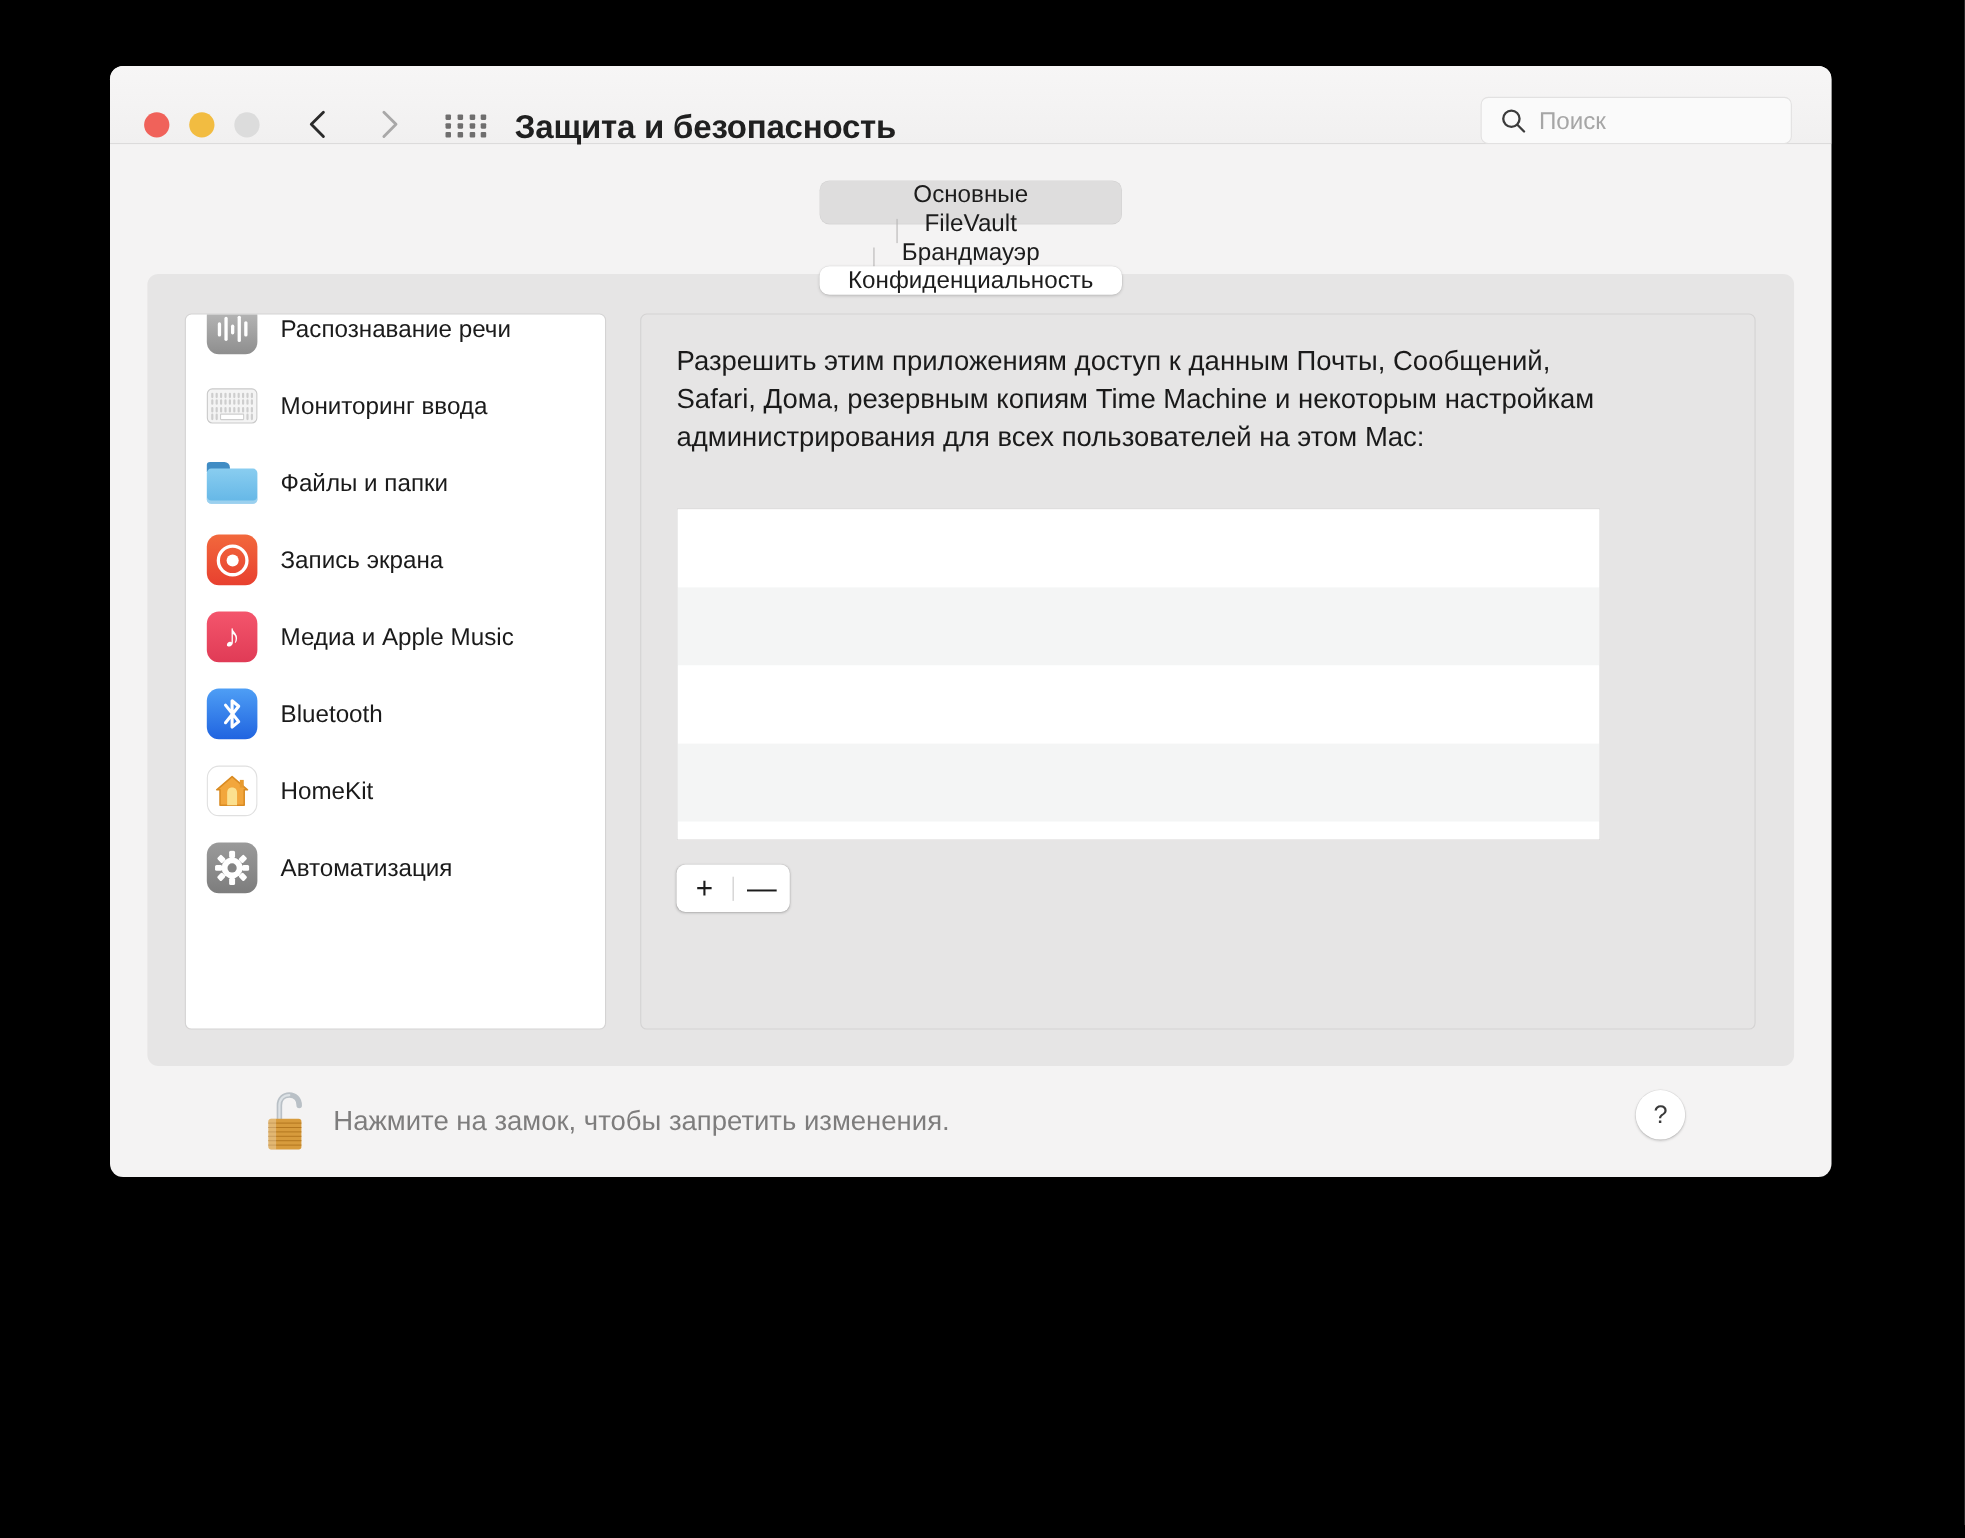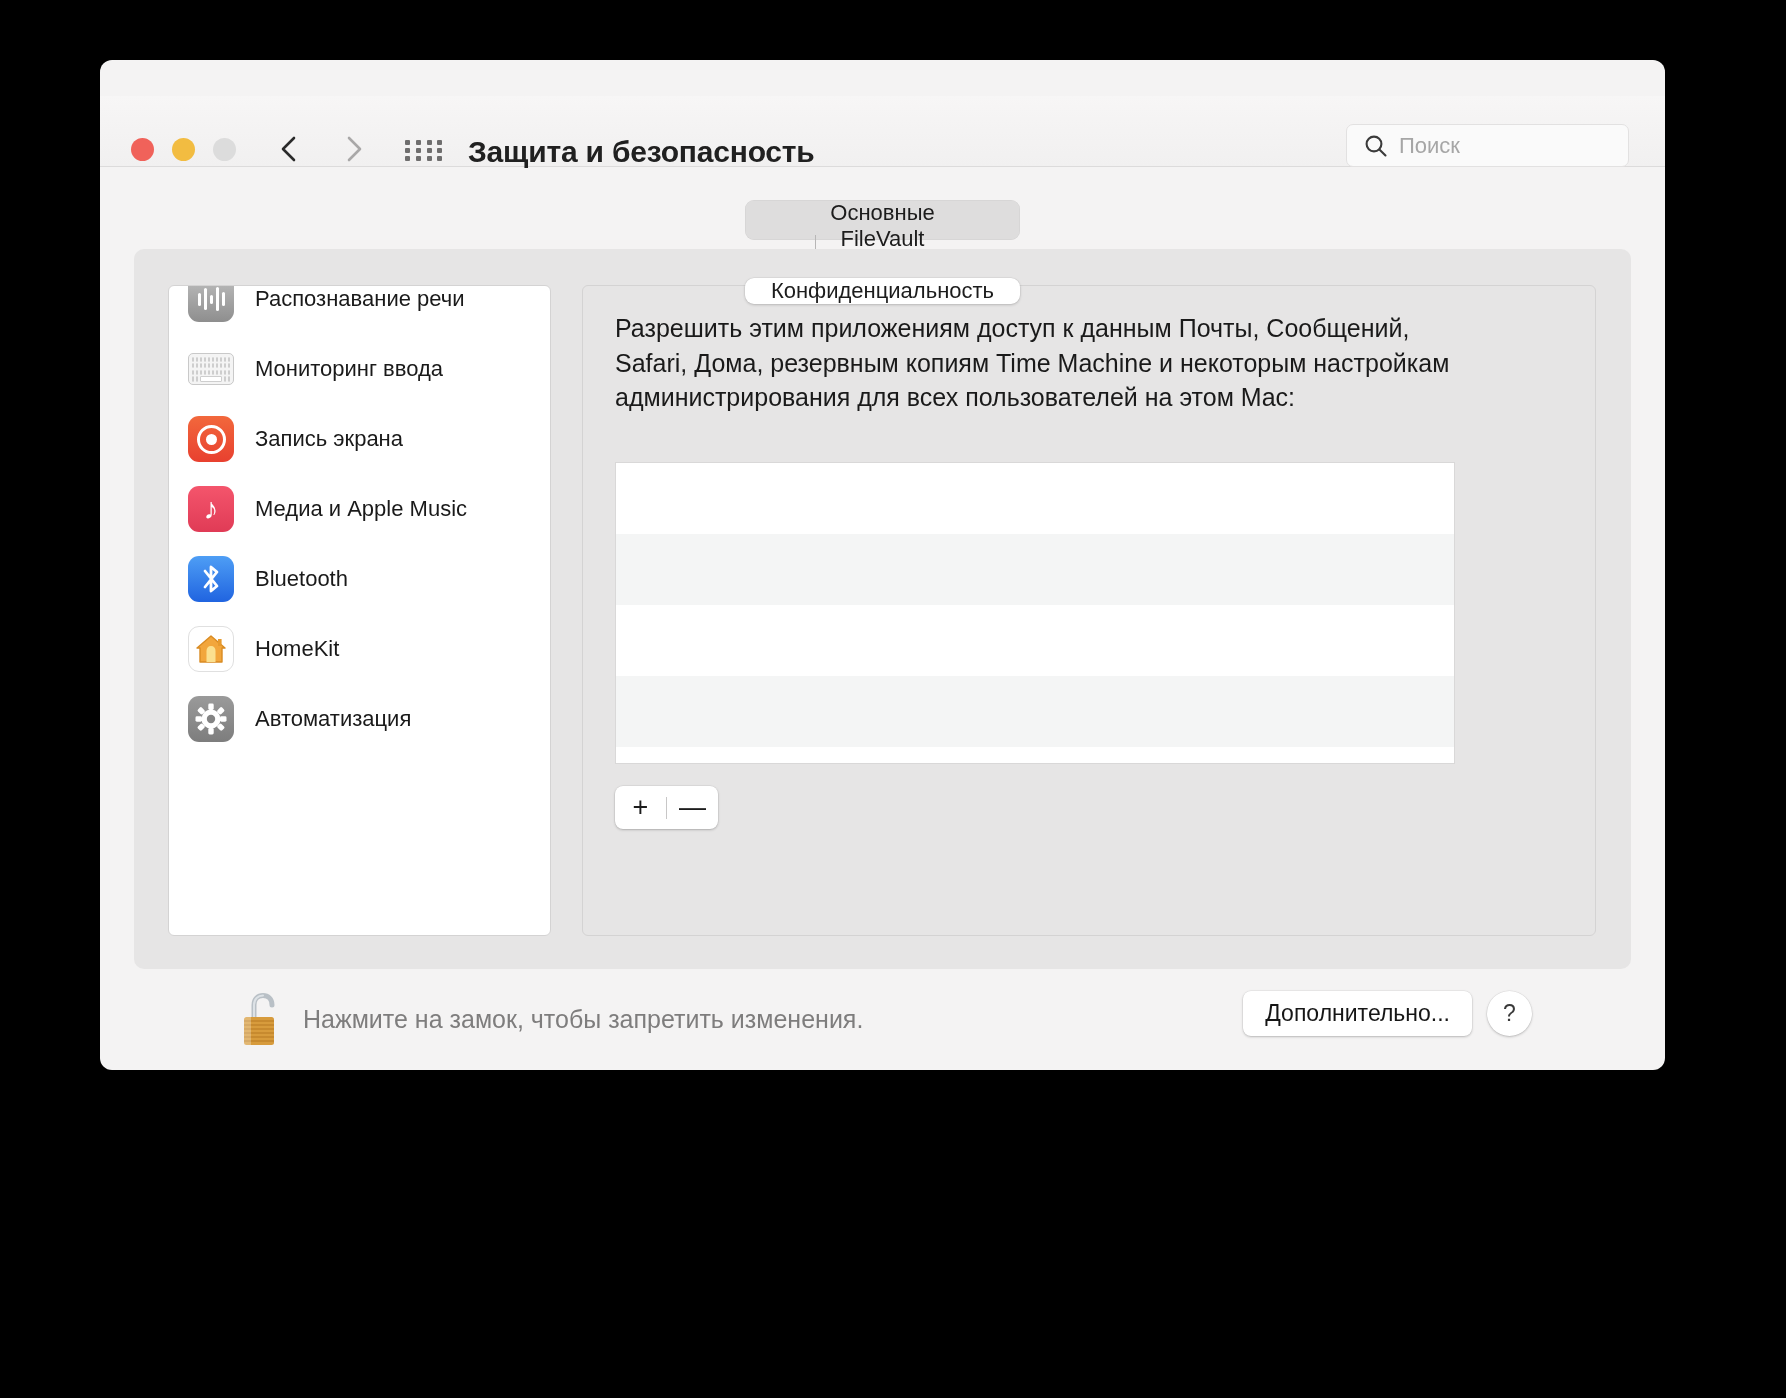--- a/index.html
+++ b/index.html
@@ -19,21 +19,20 @@
     box-shadow: 0 18px 60px rgba(0,0,0,0.55);
     overflow: hidden;
   }
 
   
   #titlebar {
     position: relative;
     height: 71px;
     background: linear-gradient(#f7f6f6, #f1f0f0);
     border-bottom: 1px solid #dcdbdb;
-    margin-top: 36px;
   }
   .traffic {
     position: absolute; top: 42px; display: flex; gap: 18px; left: 31px;
   }
   .tl { width: 23px; height: 23px; border-radius: 50%; }
   .tl.red    { background: #f0625a; }
   .tl.yellow { background: #f2bc41; }
   .tl.gray   { background: #dcdcdc; }
 
   .navbtn {
@@ -370,20 +369,29 @@
               <i></i>
               <i style="grid-column: span 6"></i>
               <i></i>
               <i></i>
           </div>
         </div>
         <span class="label">Мониторинг ввода</span>
       </div>
 
 
+      <div class="side-row">
+        <div class="side-icon">
+          <div class="ic-folder">
+              <span class="tabf"></span>
+              <span class="body"></span>
+            </div>
+        </div>
+        <span class="label">Файлы и папки</span>
+      </div>
 
       <div class="side-row">
         <div class="side-icon ic-record">
           <span class="ring">
               <span class="dot"></span>
             </span>
         </div>
         <span class="label">Запись экрана</span>
       </div>
 
@@ -466,17 +474,16 @@
           <line x1="4" y1="40" x2="34" y2="40"></line>
           <line x1="4" y1="44" x2="34" y2="44"></line>
           <line x1="4" y1="48" x2="34" y2="48"></line>
           <line x1="4" y1="52" x2="34" y2="52"></line>
         </g>
         <rect x="4" y="28" width="7" height="28" fill="rgba(255,255,255,0.28)"></rect>
       </svg>
     </div>
     <div id="lock-note">Нажмите на замок, чтобы запретить изменения.</div>
 
-    <div id="advanced-button">Дополнительно...</div>
     <div id="help-button">?</div>
   </div>
 
 </div>
 
 </body></html>

